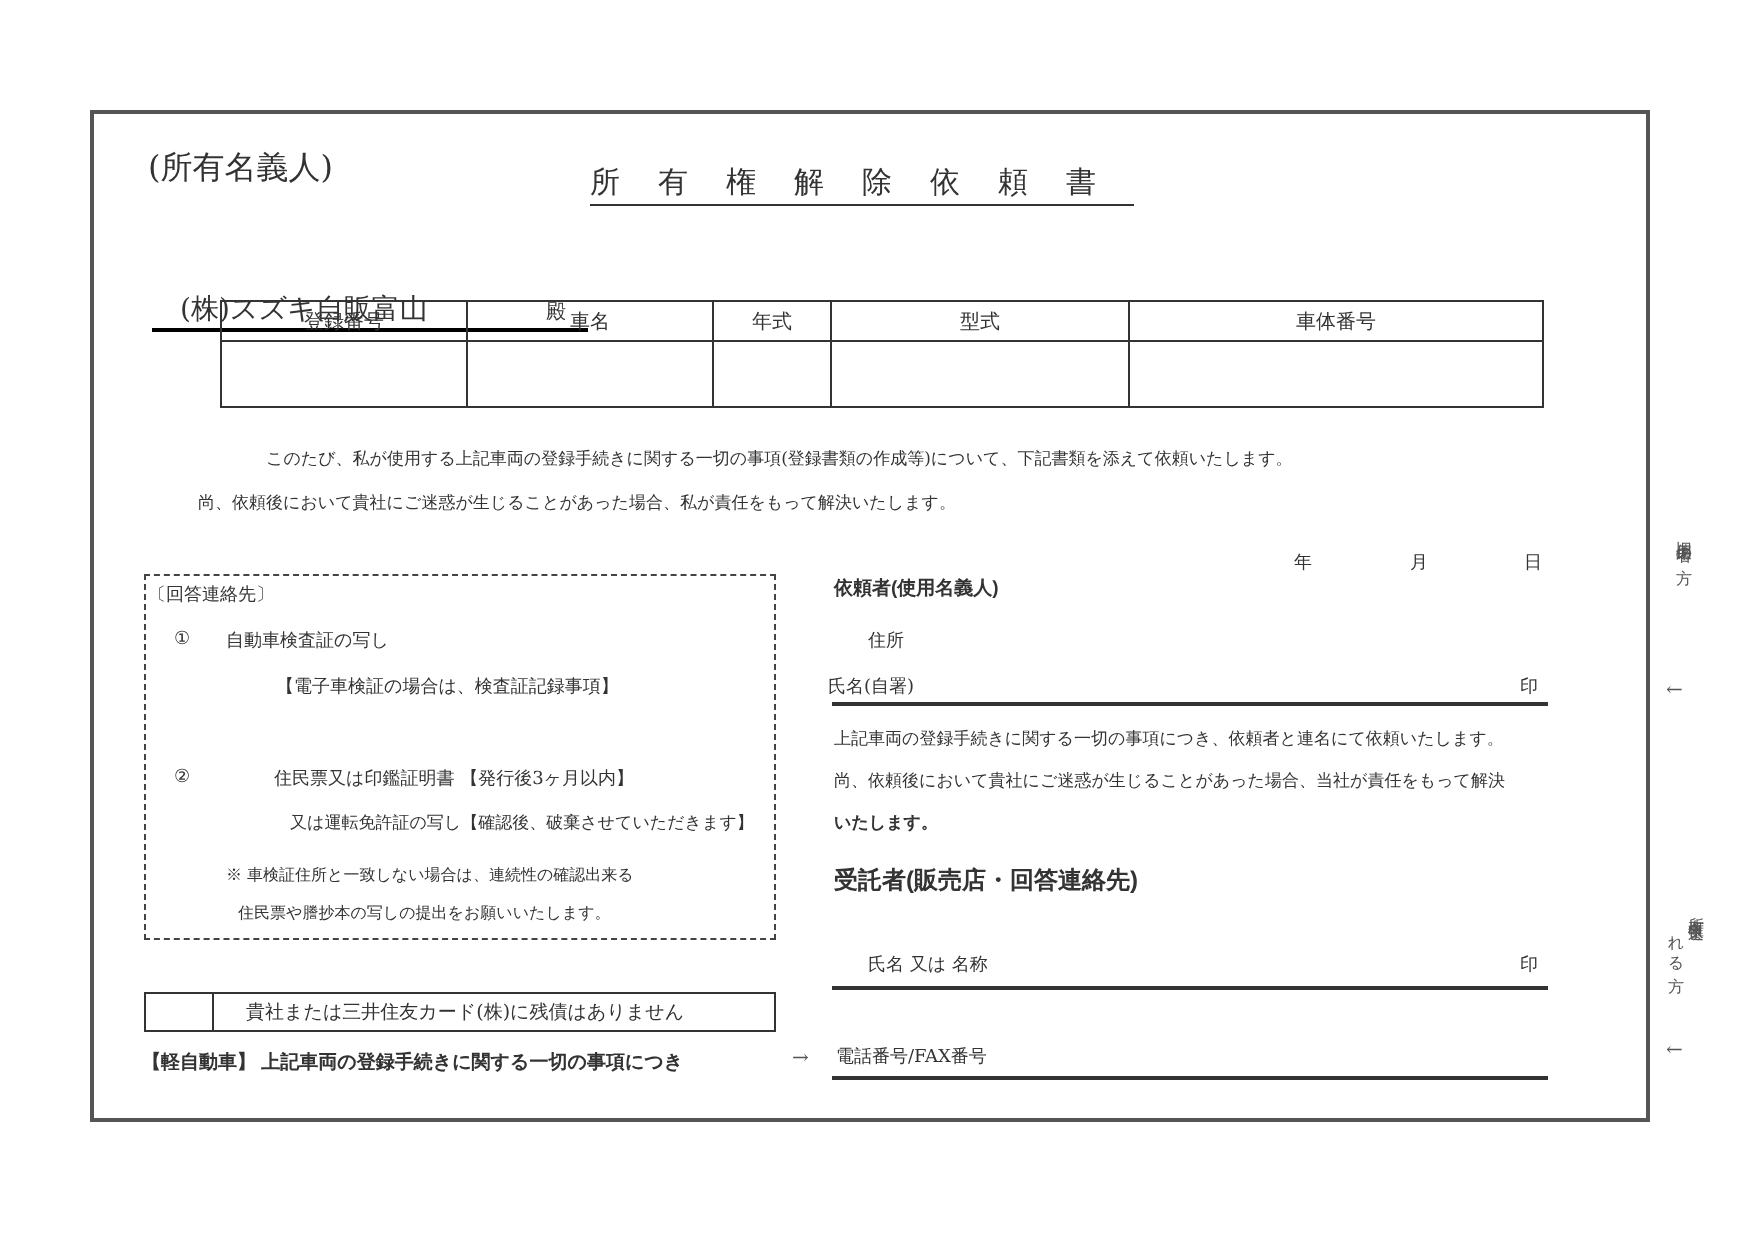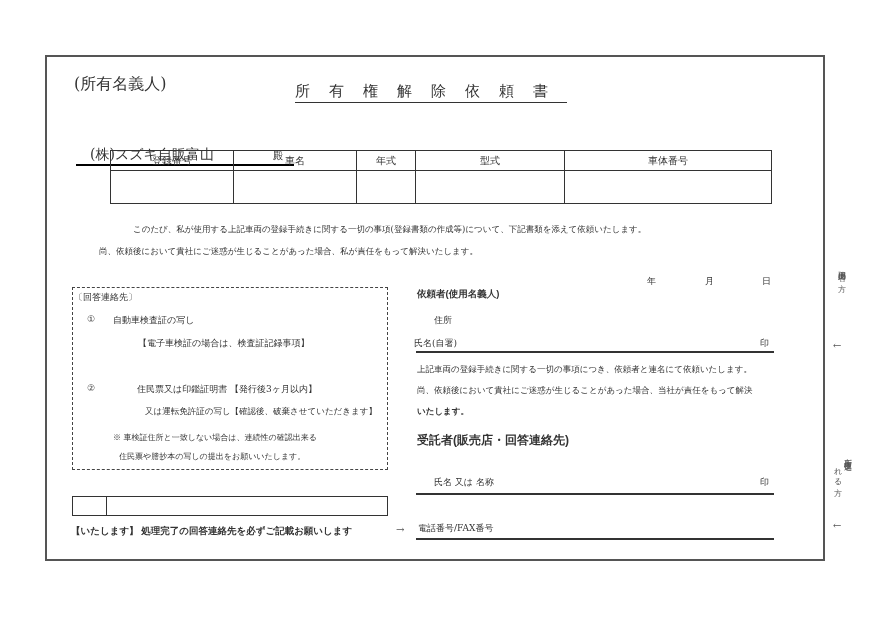--- a/index.html
+++ b/index.html
@@ -71,23 +71,24 @@
 <div class="abs t9" style="left:110px; top:337px;margin-left:28px;">【電子車検証の場合は、検査証記録事項】</div>
 <div class="abs t9" style="left:87px; top:383px;">②</div>
 <div class="abs t9" style="left:113px; top:383px;margin-left:24px;">住民票又は印鑑証明書 【発行後3ヶ月以内】</div>
 <div class="abs t9" style="left:113px; top:406px; font-size:8.5px;margin-left:32px;">又は運転免許証の写し【確認後、破棄させていただきます】</div>
 <div class="abs t9" style="left:113px; top:432px; font-size:8px;">※ 車検証住所と一致しない場合は、連続性の確認出来る</div>
 <div class="abs t9" style="left:119px; top:451px; font-size:8px;">住民票や謄抄本の写しの提出をお願いいたします。</div>
 
 <div class="abs smallbox">
   <div class="abs" style="left:0; top:0; width:33px; height:100%;"></div>
   <div class="div"></div>
+  <div class="txt">貴社または三井住友カード(株)に残債はありません</div>
 </div>
 
-<div class="abs t10 bold" style="left:71px; top:525px; font-size:9.5px;">【いたします】 処理完了の回答連絡先を必ずご記載お願いします</div>
+<div class="abs t10 bold" style="left:71px; top:525px; font-size:9.5px;">【軽自動車】 上記車両の登録手続きに関する一切の事項につき</div>
 <div class="abs arrow" style="left:396px; top:524px;">→</div>
 
 <div class="abs t9" style="left:647px; top:275px;">年</div>
 <div class="abs t9" style="left:705px; top:275px;">月</div>
 <div class="abs t9" style="left:762px; top:275px;">日</div>
 
 <div class="abs t10 bold" style="left:417px; top:288px; font-size:9.5px;">依頼者(使用名義人)</div>
 <div class="abs t9" style="left:434px; top:314px;">住所</div>
 <div class="abs t9" style="left:414px; top:337px;">氏名(自署)</div>
 <div class="abs t9" style="left:760px; top:337px;">印</div>

